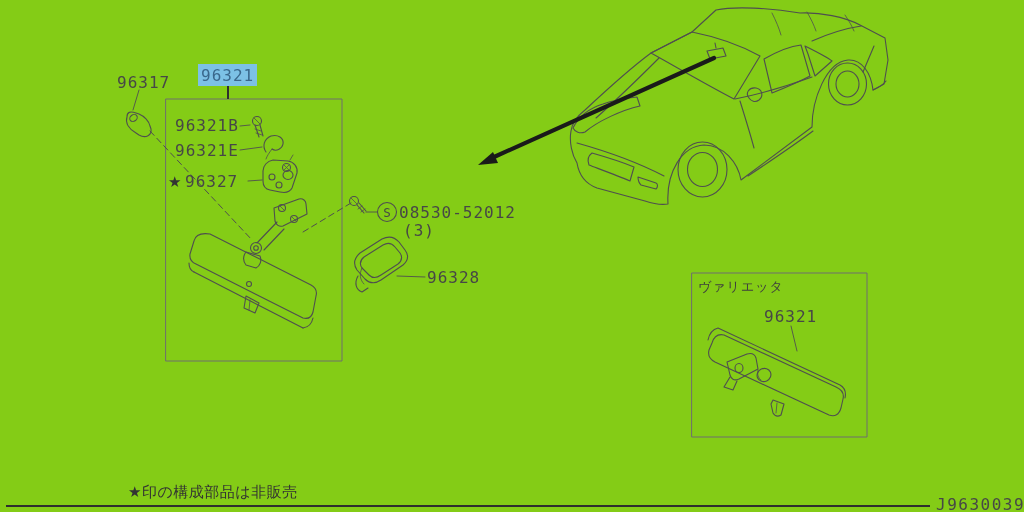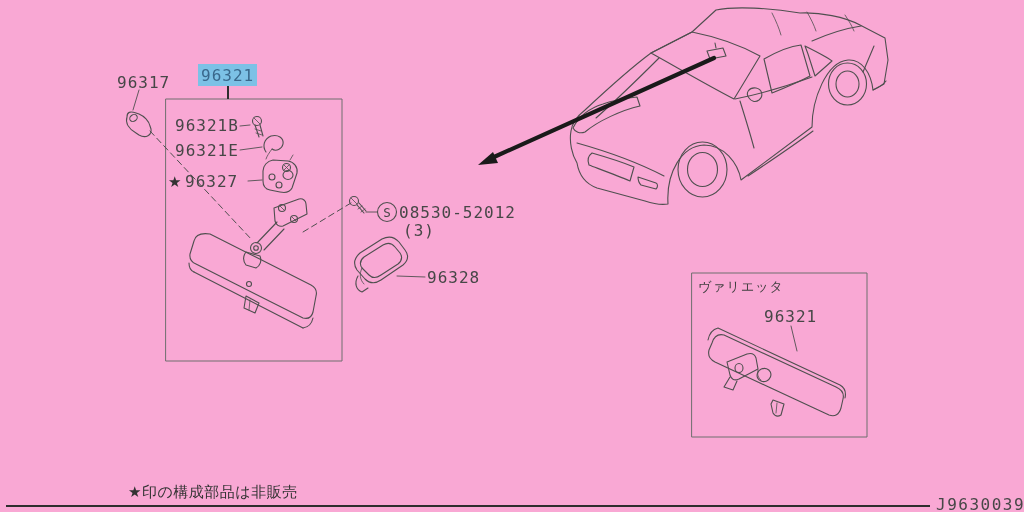--- a/index.html
+++ b/index.html
@@ -1,16 +1,16 @@
 <!DOCTYPE html>
 <html><head>
 <meta charset="utf-8">
 <style>
   html,body{margin:0;padding:0;background:#ffffff;}
-  .canvas{position:relative;width:1024px;height:512px;background:#f9a8d4;overflow:hidden;}
+  .canvas{position:relative;width:1024px;height:512px;background:#84cc16;overflow:hidden;}
   svg{display:block;}
   
   .sk path,.sk line,.sk circle,.sk ellipse,.sk rect{
     stroke:#4f4f4f;fill:none;stroke-width:1.1;stroke-linecap:round;stroke-linejoin:round;}
   .sk .box{stroke:#6f6f6f;stroke-width:1;}
   .sk .dash{stroke-dasharray:6 4;stroke-width:1;}
   .sk .leader{stroke-width:0.9;}
   .sk .thin{stroke-width:0.8;}
   .arrowline{stroke:#1a1a1a;stroke-width:4.2;stroke-linecap:round;}
   .arrowhead{fill:#1a1a1a;stroke:none;}

